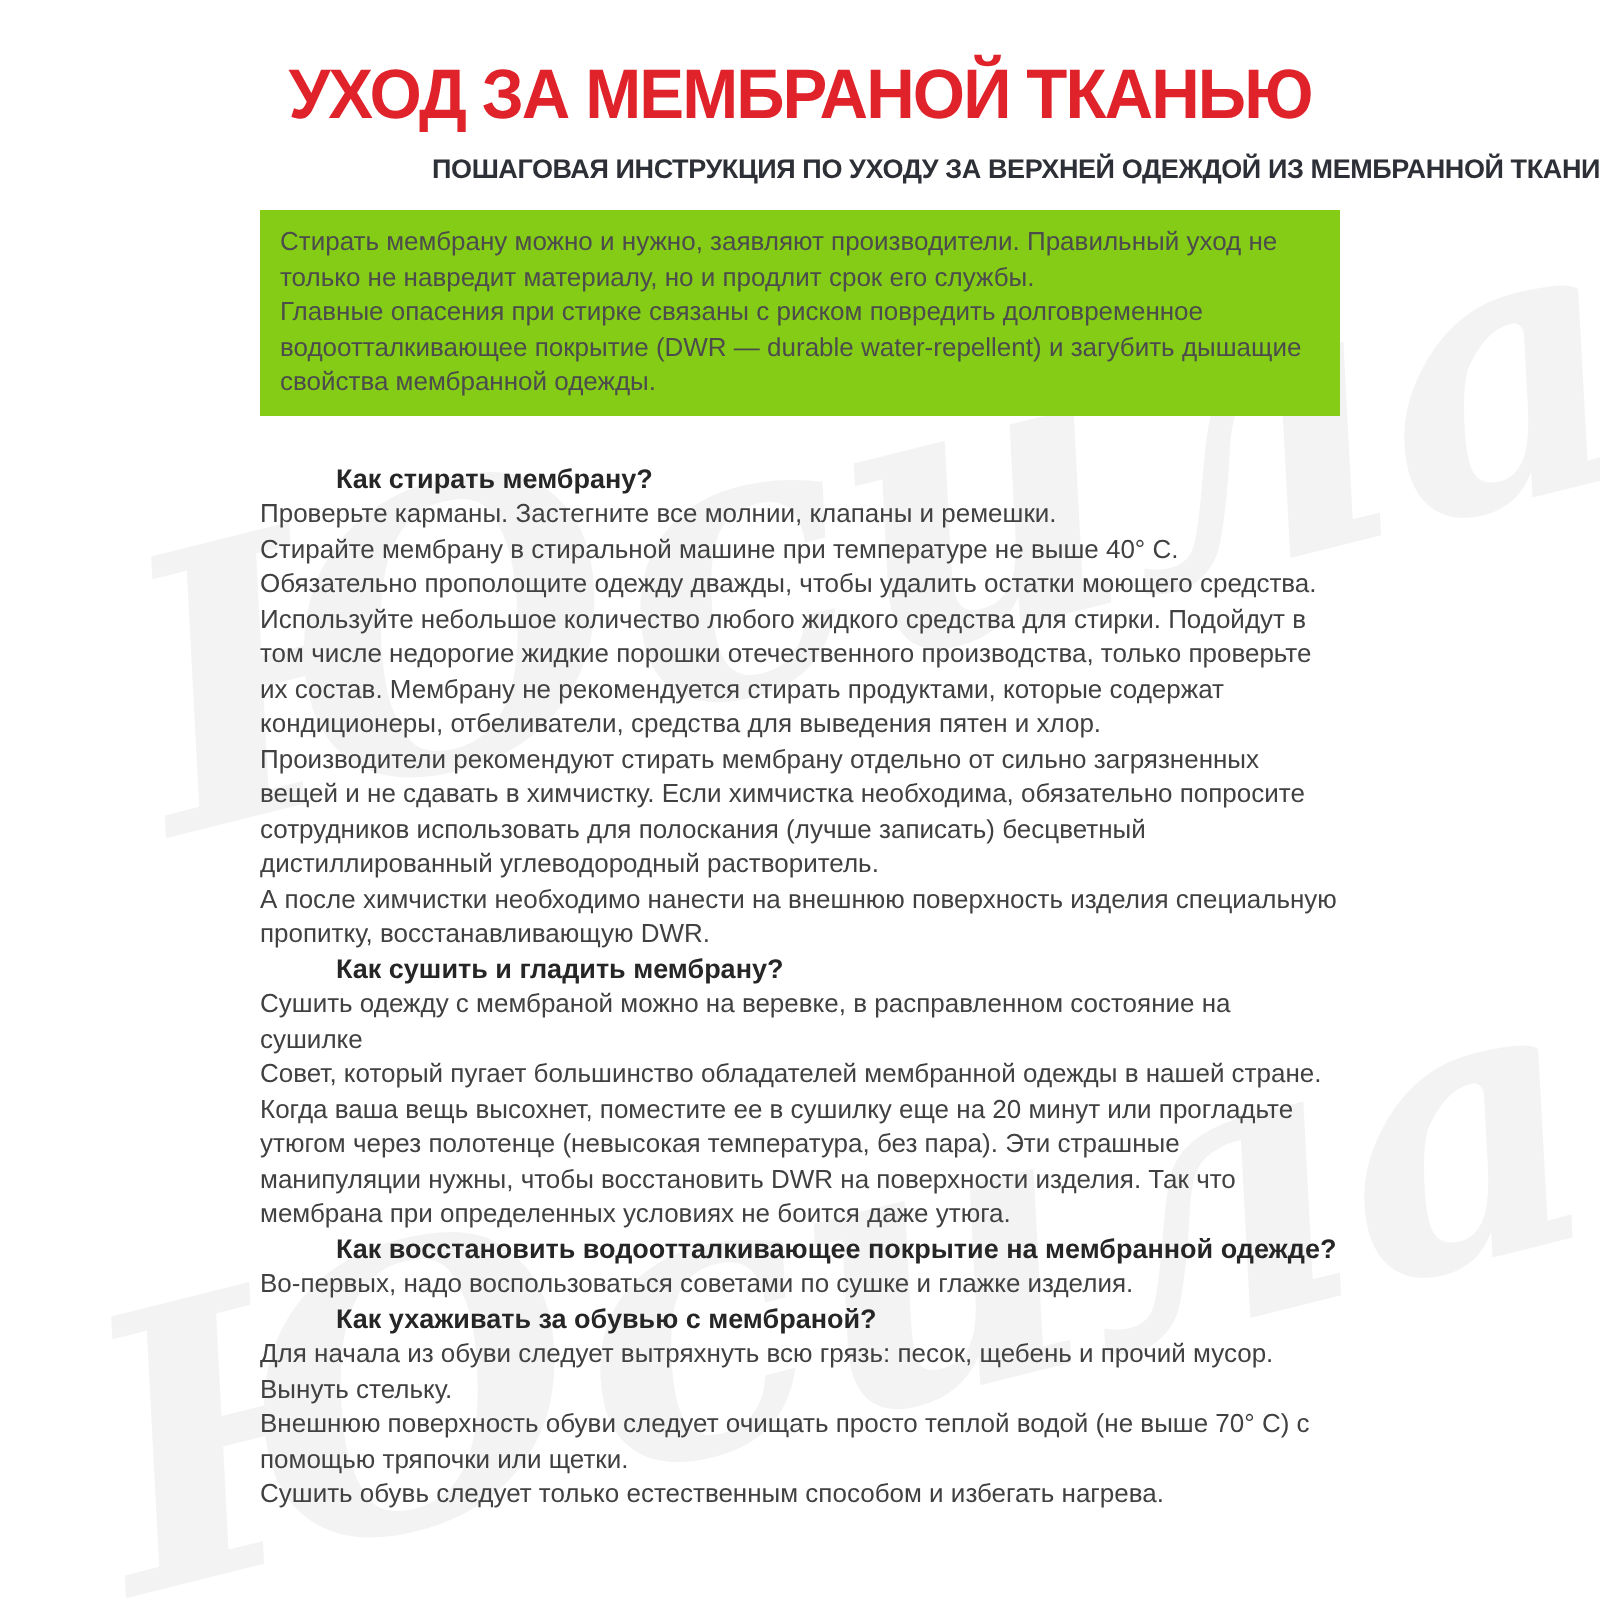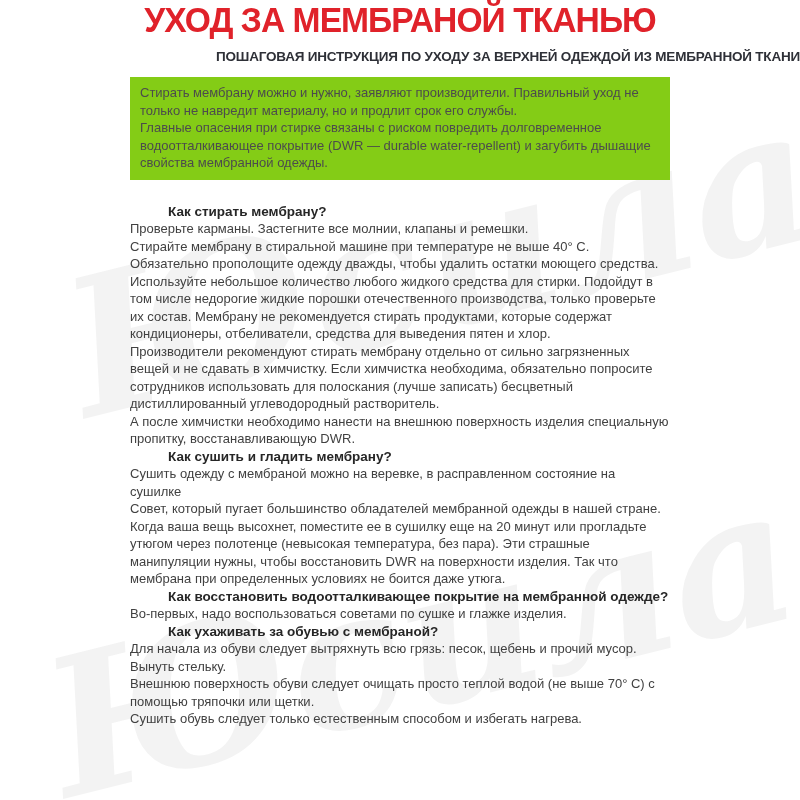--- a/index.html
+++ b/index.html
@@ -23,21 +23,21 @@
     font-style: italic;
     font-weight: bold;
     color: rgba(40, 40, 40, 0.055);
     white-space: nowrap;
     pointer-events: none;
     user-select: none;
   }
   .wm1 { top: 150px; left: 60px;  font-size: 190px; transform: rotate(-14deg); }
   .wm2 { top: 530px; left: 40px;  font-size: 190px; transform: rotate(-14deg); }
 
-  .header { position: relative; z-index: 1; padding-top: 0; }
+  .header { position: relative; z-index: 1; padding-top: 28px; }
   .title {
     margin: 0 0 9px 0;
     text-align: center;
     font-size: 35px;
     font-weight: bold;
     letter-spacing: -1px;
     color: #e0222a;
     transform: scaleX(0.96);
   }
   .subtitle {

